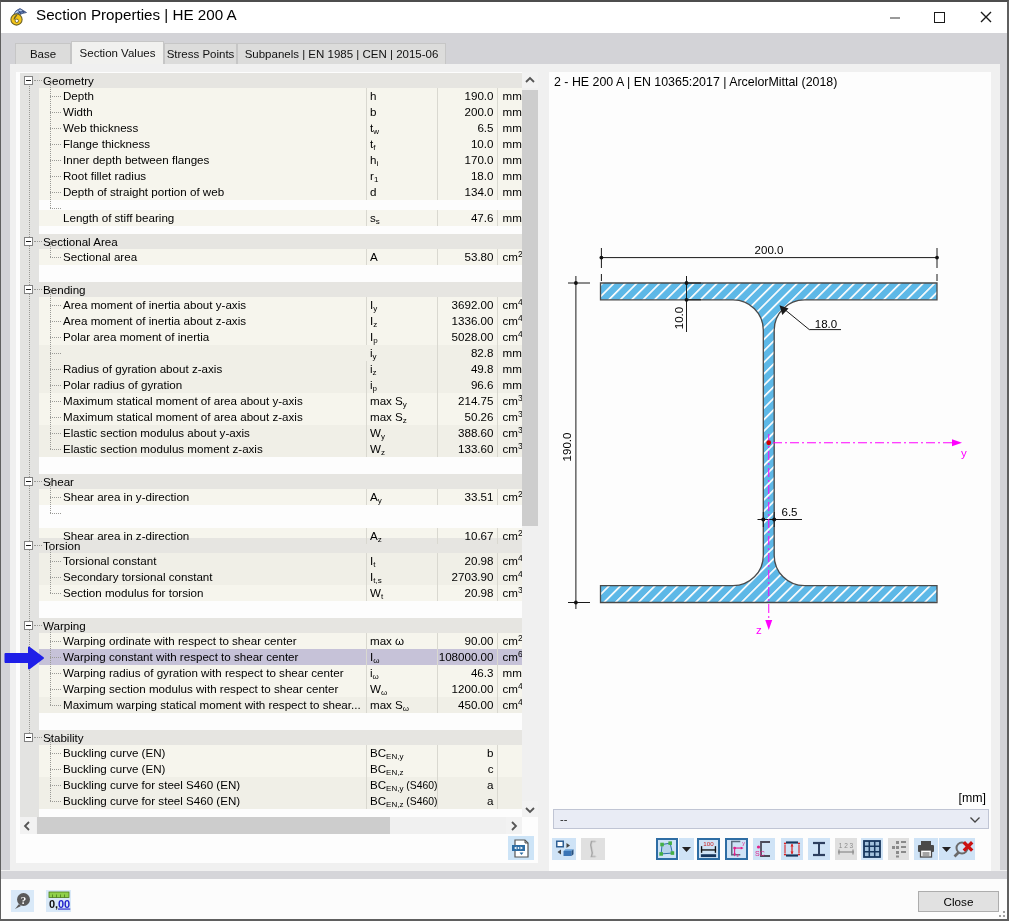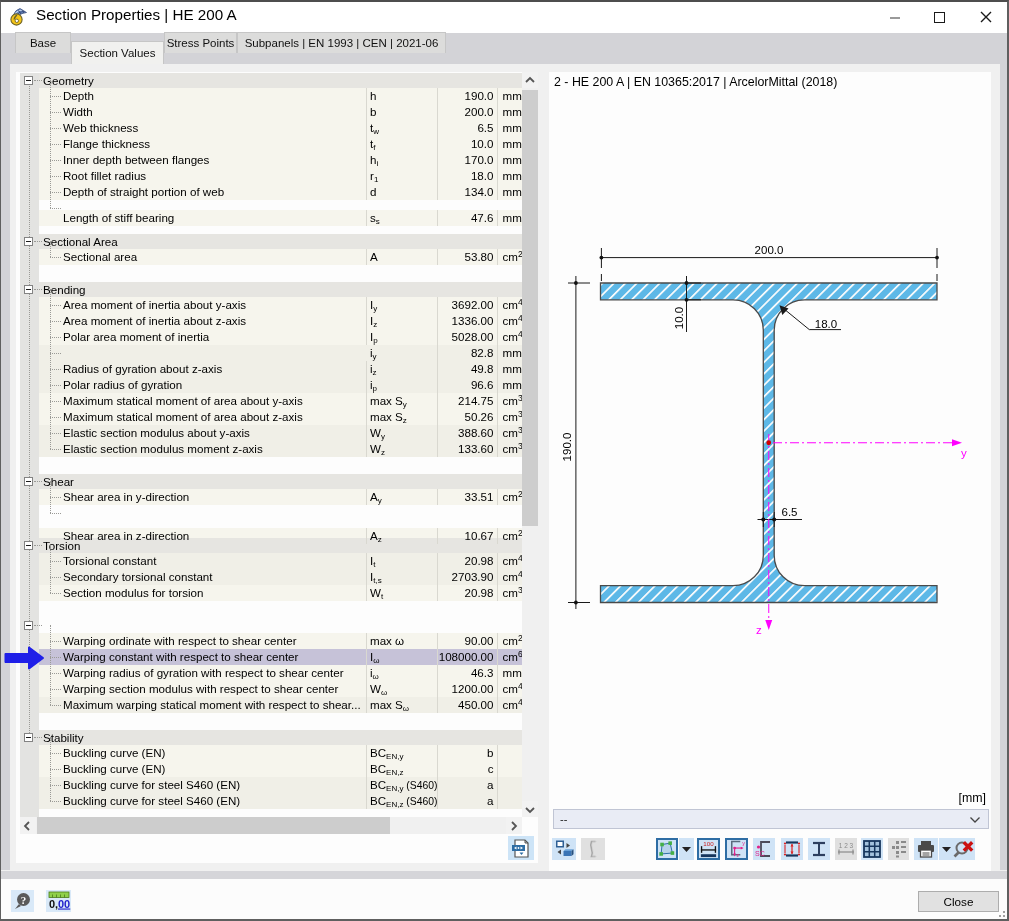--- a/index.html
+++ b/index.html
@@ -2,21 +2,21 @@
 <html><head><meta charset="utf-8"><style>
 * { margin:0; padding:0; box-sizing:border-box; }
 html,body { width:1009px; height:921px; background:#fff; font-family:"Liberation Sans", sans-serif; }
 #win { position:absolute; left:0; top:0; width:1009px; height:921px; border:solid #5f5f5f; border-width:2px 2px 2px 1px; border-top-color:#4d4d4d; background:#f0f0f0; overflow:hidden; }
 #title { position:absolute; left:0; top:0; width:100%; height:31px; background:#fff;padding-left:35px; }
 #title .txt { position:absolute; left:35px; top:4px; font-size:15.2px; color:#000; }
 #band { position:absolute; left:0; top:31px; width:100%; height:31px; background:#d3d3d7; }
 #page { position:absolute; left:9px; top:62px; width:990px; height:806px; background:#f0f0f0; }
 #lstrip { position:absolute; left:0; top:62px; width:9px; height:806px; background:#d3d3d7; }
 #rstrip { position:absolute; left:999px; top:62px; width:10px; height:806px; background:#d3d3d7; }
-.tab { position:absolute; top:30px; height:21px; background:#dcdcdb; border:1px solid #c6c6c6; border-bottom:none; font-size:11.5px; color:#111; text-align:center; line-height:20px; }
+.tab { position:absolute; top:41px; height:21px; background:#dcdcdb; border:1px solid #c6c6c6; border-bottom:none; font-size:11.5px; color:#111; text-align:center; line-height:20px; }
 .tab.act { top:39px; height:23px; background:#f1f1ef; line-height:23px; }
 #lwrap { position:absolute; left:15px; top:70px; width:522px; height:791px; background:#fdfdfd; }
 .gh { position:absolute; left:0; width:502px; height:15px; background:#e6e5e1; font-size:11.6px; color:#000; line-height:15px; padding-left:23px; }
 .row { position:absolute; left:0; width:502px; height:16px; line-height:16px; font-size:11.6px; color:#000; white-space:nowrap; }
 .ra { background:#f6f5ed; } .rb { background:#f0efe7; }
 .rs { background:#f6f5ed; }
 .rs::after { content:""; position:absolute; left:19px; right:0; top:0; bottom:0; background:#c6c2d8; z-index:0;}
 .row div { position:absolute; top:0; height:16px; overflow:hidden; z-index:1; }
 .c1 { left:0; width:346.5px; border-right:1px solid #d9d8d0; padding-left:43px; }
 .c2 { left:346.5px; width:71.5px; border-right:1px solid #d9d8d0; padding-left:3.5px; }
@@ -63,21 +63,21 @@
     <div style="position:absolute;left:889px;top:15px;width:10px;height:2px;background:#9a9a9a"></div>
     <div style="position:absolute;left:933px;top:10px;width:11px;height:11px;border:1.6px solid #1a1a1a"></div>
     <svg style="position:absolute;left:979px;top:9px" width="12" height="12" viewBox="0 0 12 12">
         <path d="M1 1 L11 11 M11 1 L1 11" stroke="#1a1a1a" stroke-width="1.4"></path>
       </svg>
   </div>
   <div id="band"></div>
   <div class="tab" style="left:14px;width:56px">Base</div>
   <div class="tab act" style="left:70px;width:93px">Section Values</div>
   <div class="tab" style="left:163px;width:73px">Stress Points</div>
-  <div class="tab" style="left:236px;width:209px">Subpanels | EN 1993 | CEN | 2021-06</div>
+  <div class="tab" style="left:236px;width:209px">Subpanels | EN 1985 | CEN | 2015-06</div>
   <div id="page"></div>
   <div id="lstrip"></div>
   <div id="rstrip"></div>
   <div id="lwrap"></div>
   <div id="tblwrap" style="position:absolute;left:19px;top:0;width:502px;height:921px">
       <div class="gutter"></div>
       <div class="gh" style="top:71px">Geometry</div>
 <div class="row ra" style="top:86px">
         <div class="c1">Depth</div>
         <div class="c2">h</div>
@@ -218,20 +218,21 @@
         <div class="c2">I<sub>t,s</sub></div>
         <div class="c3">2703.90</div>
         <div class="c4">cm<sup>4</sup></div>
       </div>
 <div class="row ra" style="top:583px">
         <div class="c1">Section modulus for torsion</div>
         <div class="c2">W<sub>t</sub></div>
         <div class="c3">20.98</div>
         <div class="c4">cm<sup>3</sup></div>
       </div>
+<div class="gh" style="top:616px">Warping</div>
 <div class="row ra" style="top:631px">
         <div class="c1">Warping ordinate with respect to shear center</div>
         <div class="c2">max ω</div>
         <div class="c3">90.00</div>
         <div class="c4">cm<sup>2</sup></div>
       </div>
 <div class="row rs" style="top:647px">
         <div class="c1">Warping constant with respect to shear center</div>
         <div class="c2">I<sub>ω</sub></div>
         <div class="c3">108000.00</div>

